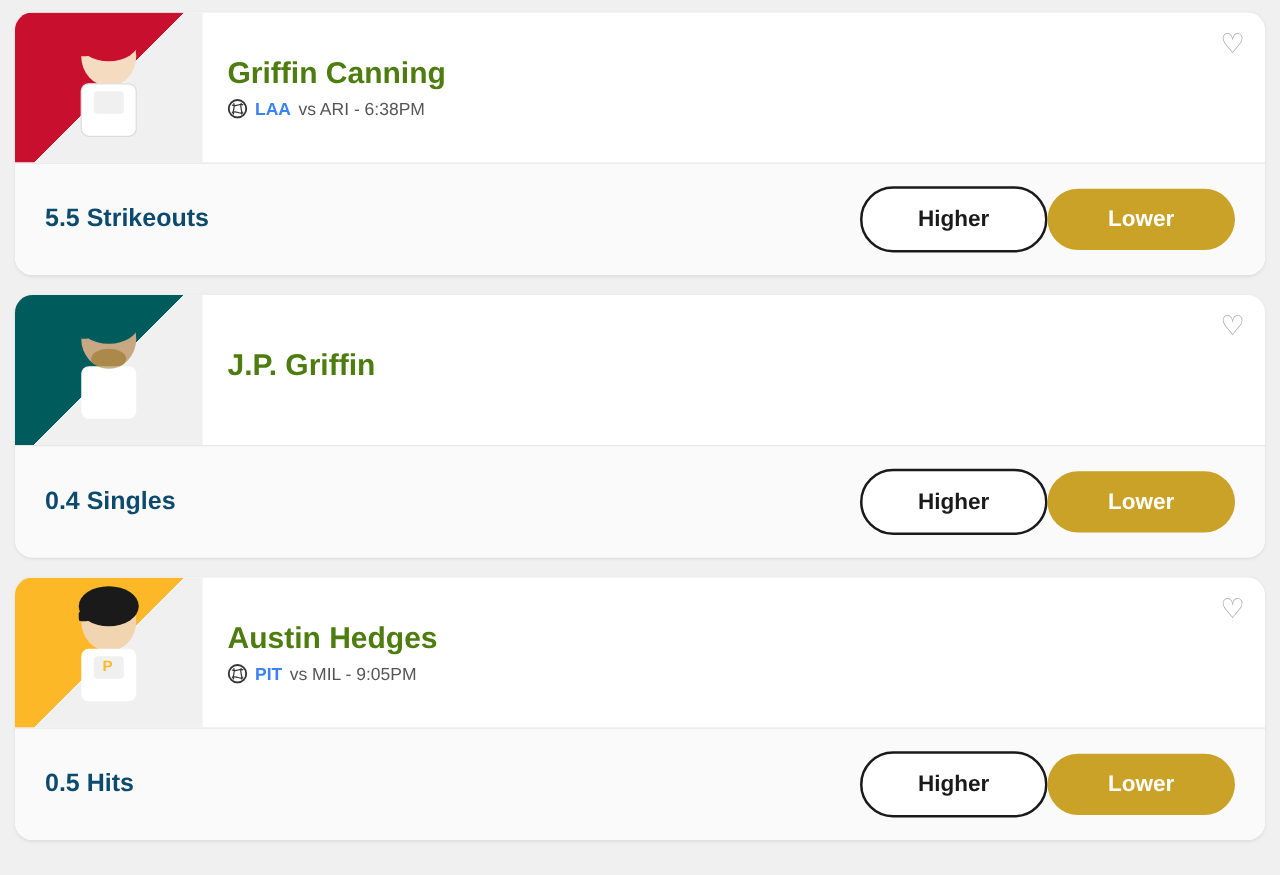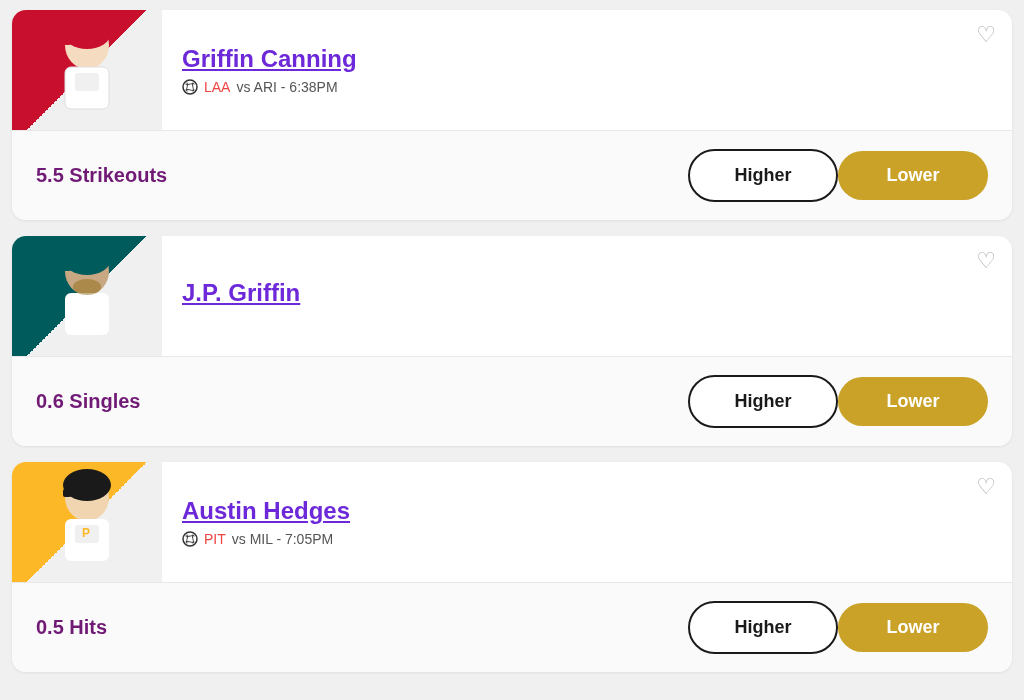--- a/index.html
+++ b/index.html
@@ -58,45 +58,44 @@
     }
 
     .player-info {
       padding: 18px 20px;
       flex: 1;
     }
 
     .player-name {
       font-size: 24px;
       font-weight: 700;
-      color: #6d28d9;
+      color: #4d7c0f;
       margin-bottom: 6px;
-      text-decoration: underline;
     }
 
     .player-meta {
       display: flex;
       align-items: center;
       gap: 6px;
       font-size: 14px;
       color: #555;
     }
 
     .baseball-icon {
       width: 16px;
       height: 16px;
       display: inline-flex;
       align-items: center;
       justify-content: center;
       flex-shrink: 0;
     }
 
     .team-abbr {
-      font-weight: 400;
-      color: #ef4444;
+      font-weight: 700;
+      color: #3b82f6;
     }
 
     .heart-btn {
       position: absolute;
       top: 14px;
       right: 16px;
       background: none;
       border: none;
       cursor: pointer;
       font-size: 22px;
@@ -109,21 +108,21 @@
       align-items: center;
       justify-content: space-between;
       padding: 18px 24px;
       border-top: 1px solid #e8e8e8;
       background: #fafafa;
     }
 
     .stat-label {
       font-size: 20px;
       font-weight: 600;
-      color: #701a75;
+      color: #0c4a6e;
     }
 
     .btn-group {
       display: flex;
       gap: 0;
       align-items: center;
     }
 
     .btn-higher {
       padding: 14px 36px;
@@ -219,21 +218,21 @@
         <ellipse cx="60" cy="46" rx="14" ry="8" fill="#8b6914" opacity="0.5"></ellipse>
       </svg>
           </div>
         </div>
         <div class="player-info">
           <div class="player-name">J.P. Griffin</div>
         </div>
         <button class="heart-btn" aria-label="Add to favorites">♡</button>
       </div>
       <div class="card-footer">
-        <span class="stat-label">0.6 Singles</span>
+        <span class="stat-label">0.4 Singles</span>
         <div class="btn-group">
           <button class="btn-higher">Higher</button>
           <button class="btn-lower">Lower</button>
         </div>
       </div>
     </div>
 <div class="card">
       <div class="card-header">
         <div class="player-image-area player-bg-3">
           <div class="player-silhouette">
@@ -255,21 +254,21 @@
             <span class="baseball-icon">
             <svg class="baseball" viewBox="0 0 16 16" fill="none" xmlns="http://www.w3.org/2000/svg">
       <circle cx="8" cy="8" r="7" stroke="#333" stroke-width="1.5" fill="white"></circle>
       <path d="M5 3.5 C5.5 5 5.5 7 5 8.5 C4.5 10 4.5 12 5 12.5" stroke="#333" stroke-width="1" fill="none"></path>
       <path d="M11 3.5 C10.5 5 10.5 7 11 8.5 C11.5 10 11.5 12 11 12.5" stroke="#333" stroke-width="1" fill="none"></path>
       <path d="M3.5 5 C5 5.5 7 5.5 8.5 5 C10 4.5 12 4.5 12.5 5" stroke="#333" stroke-width="1" fill="none"></path>
       <path d="M3.5 11 C5 10.5 7 10.5 8.5 11 C10 11.5 12 11.5 12.5 11" stroke="#333" stroke-width="1" fill="none"></path>
     </svg>
           </span>
             <span class="team-abbr">PIT</span>
-            <span>vs MIL - 7:05PM</span>
+            <span>vs MIL - 9:05PM</span>
           </div>
         </div>
         <button class="heart-btn" aria-label="Add to favorites">♡</button>
       </div>
       <div class="card-footer">
         <span class="stat-label">0.5 Hits</span>
         <div class="btn-group">
           <button class="btn-higher">Higher</button>
           <button class="btn-lower">Lower</button>
         </div>

